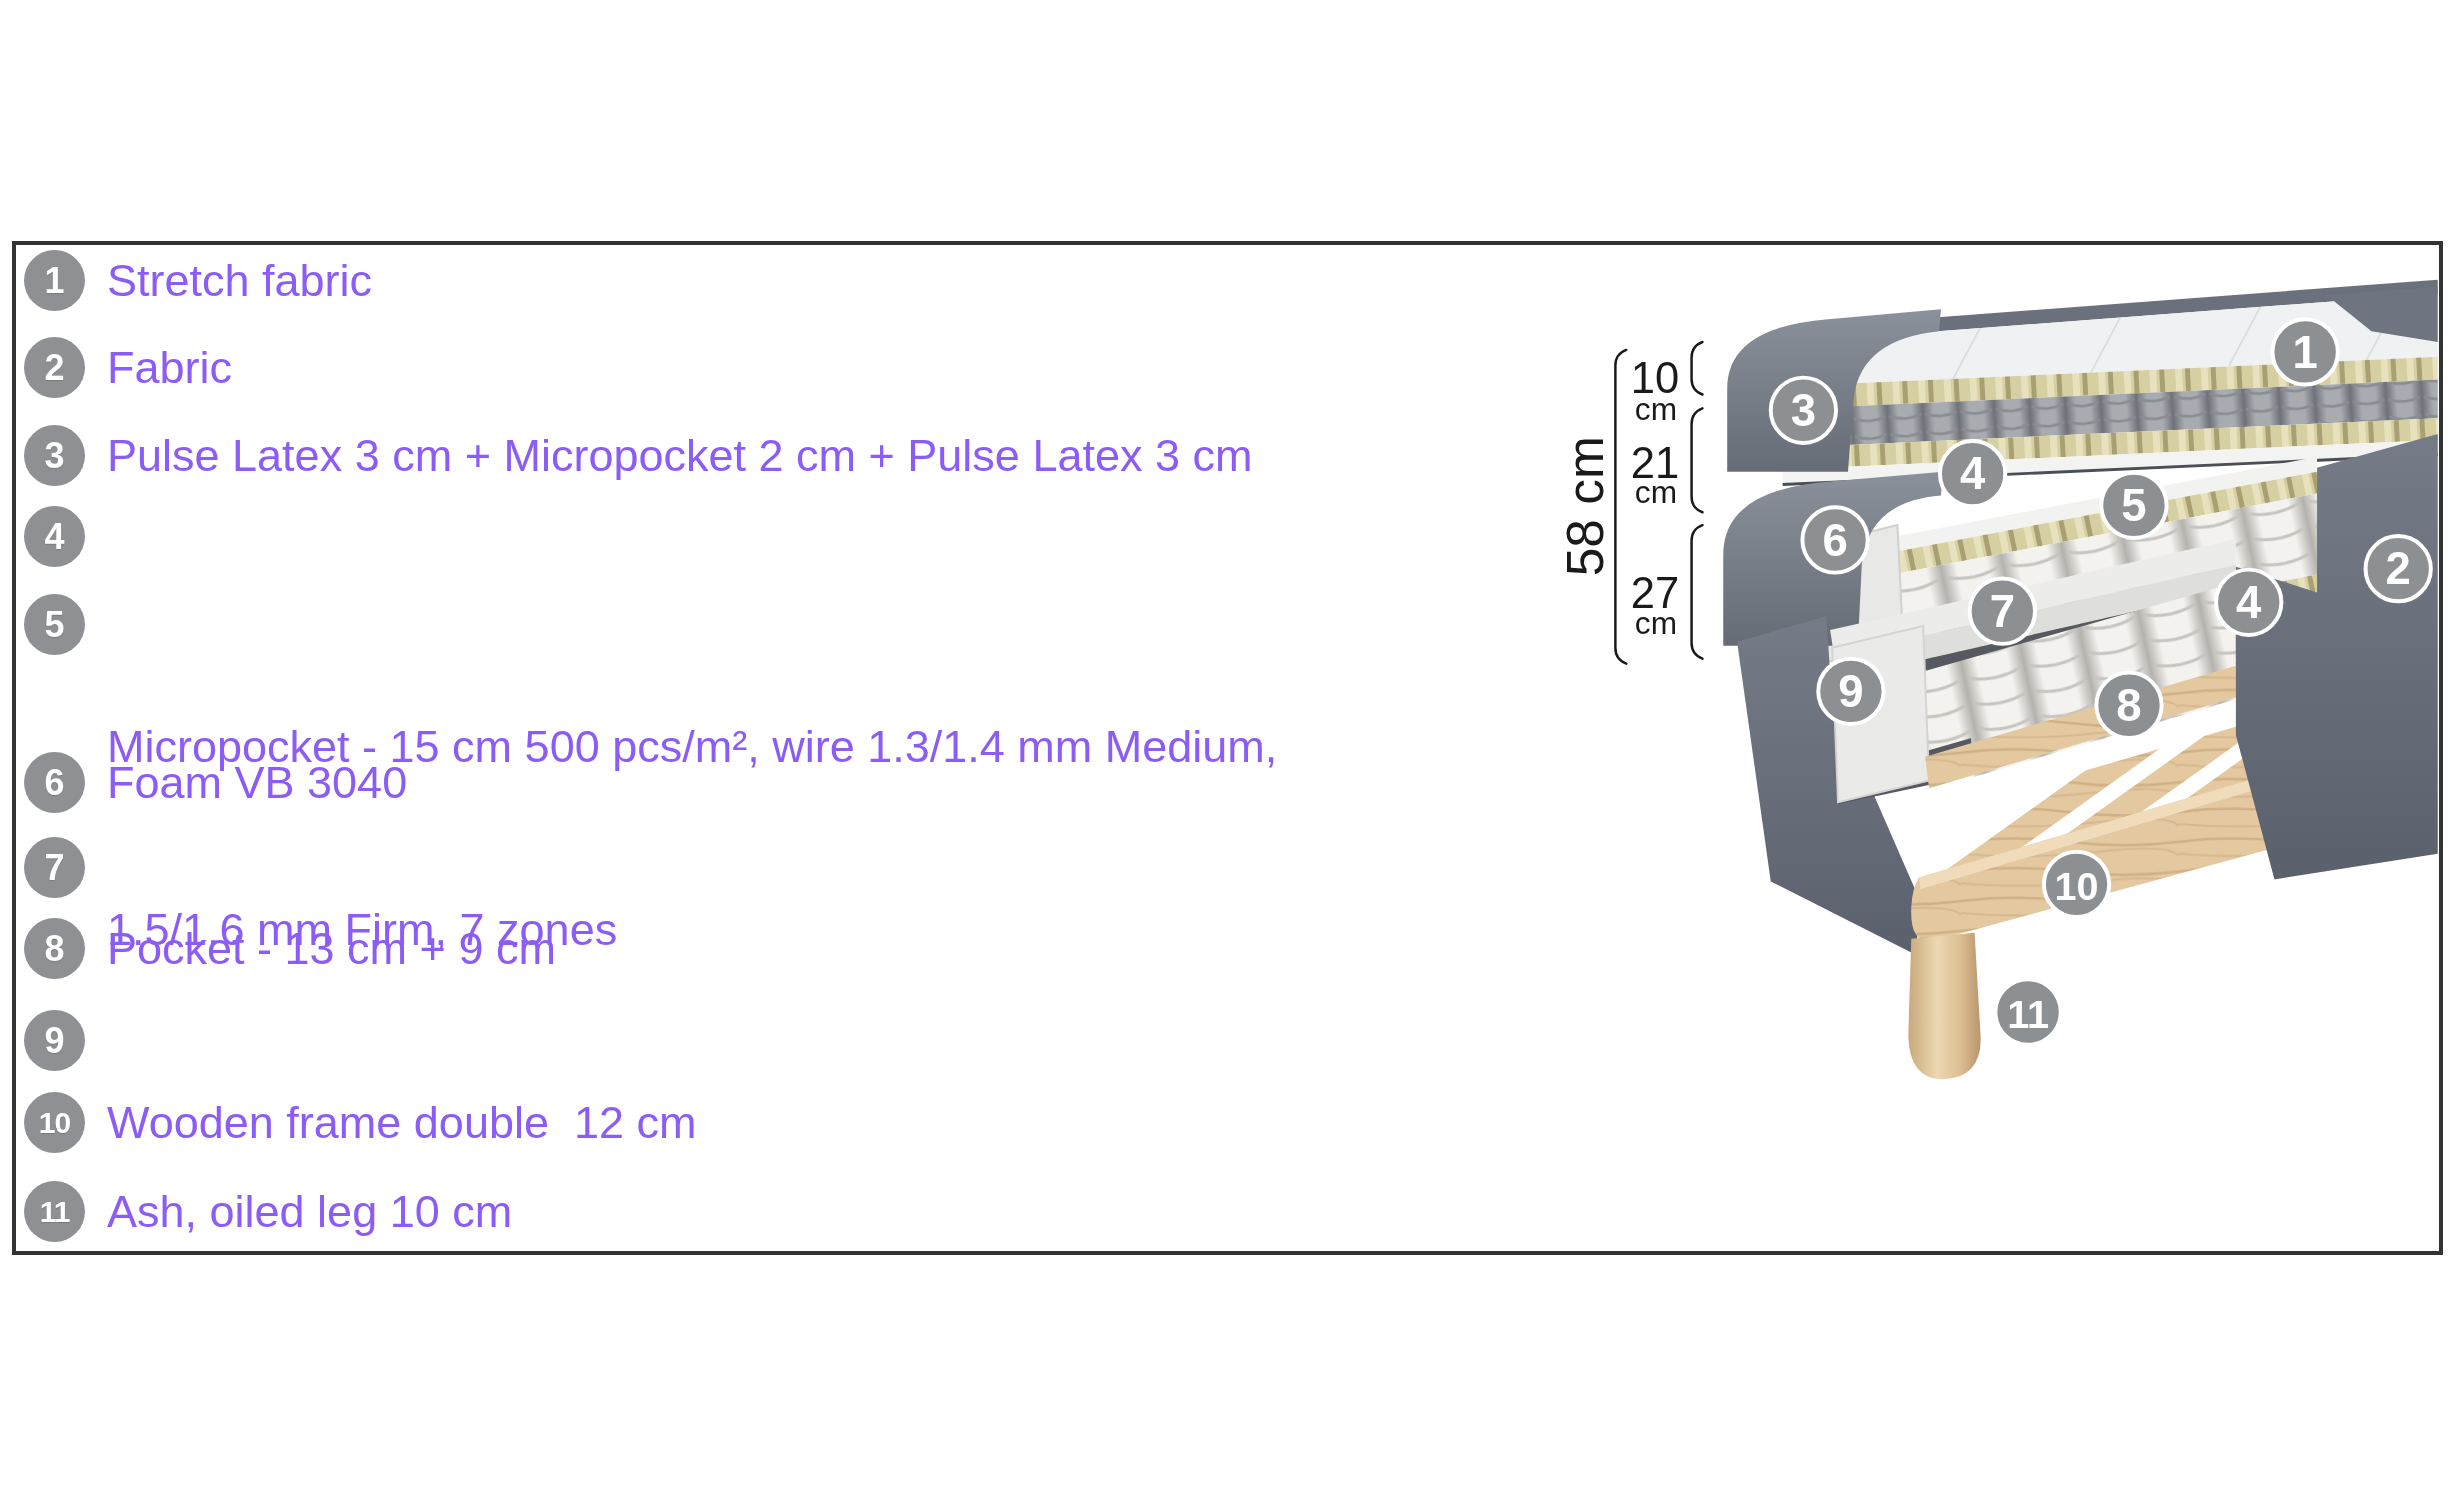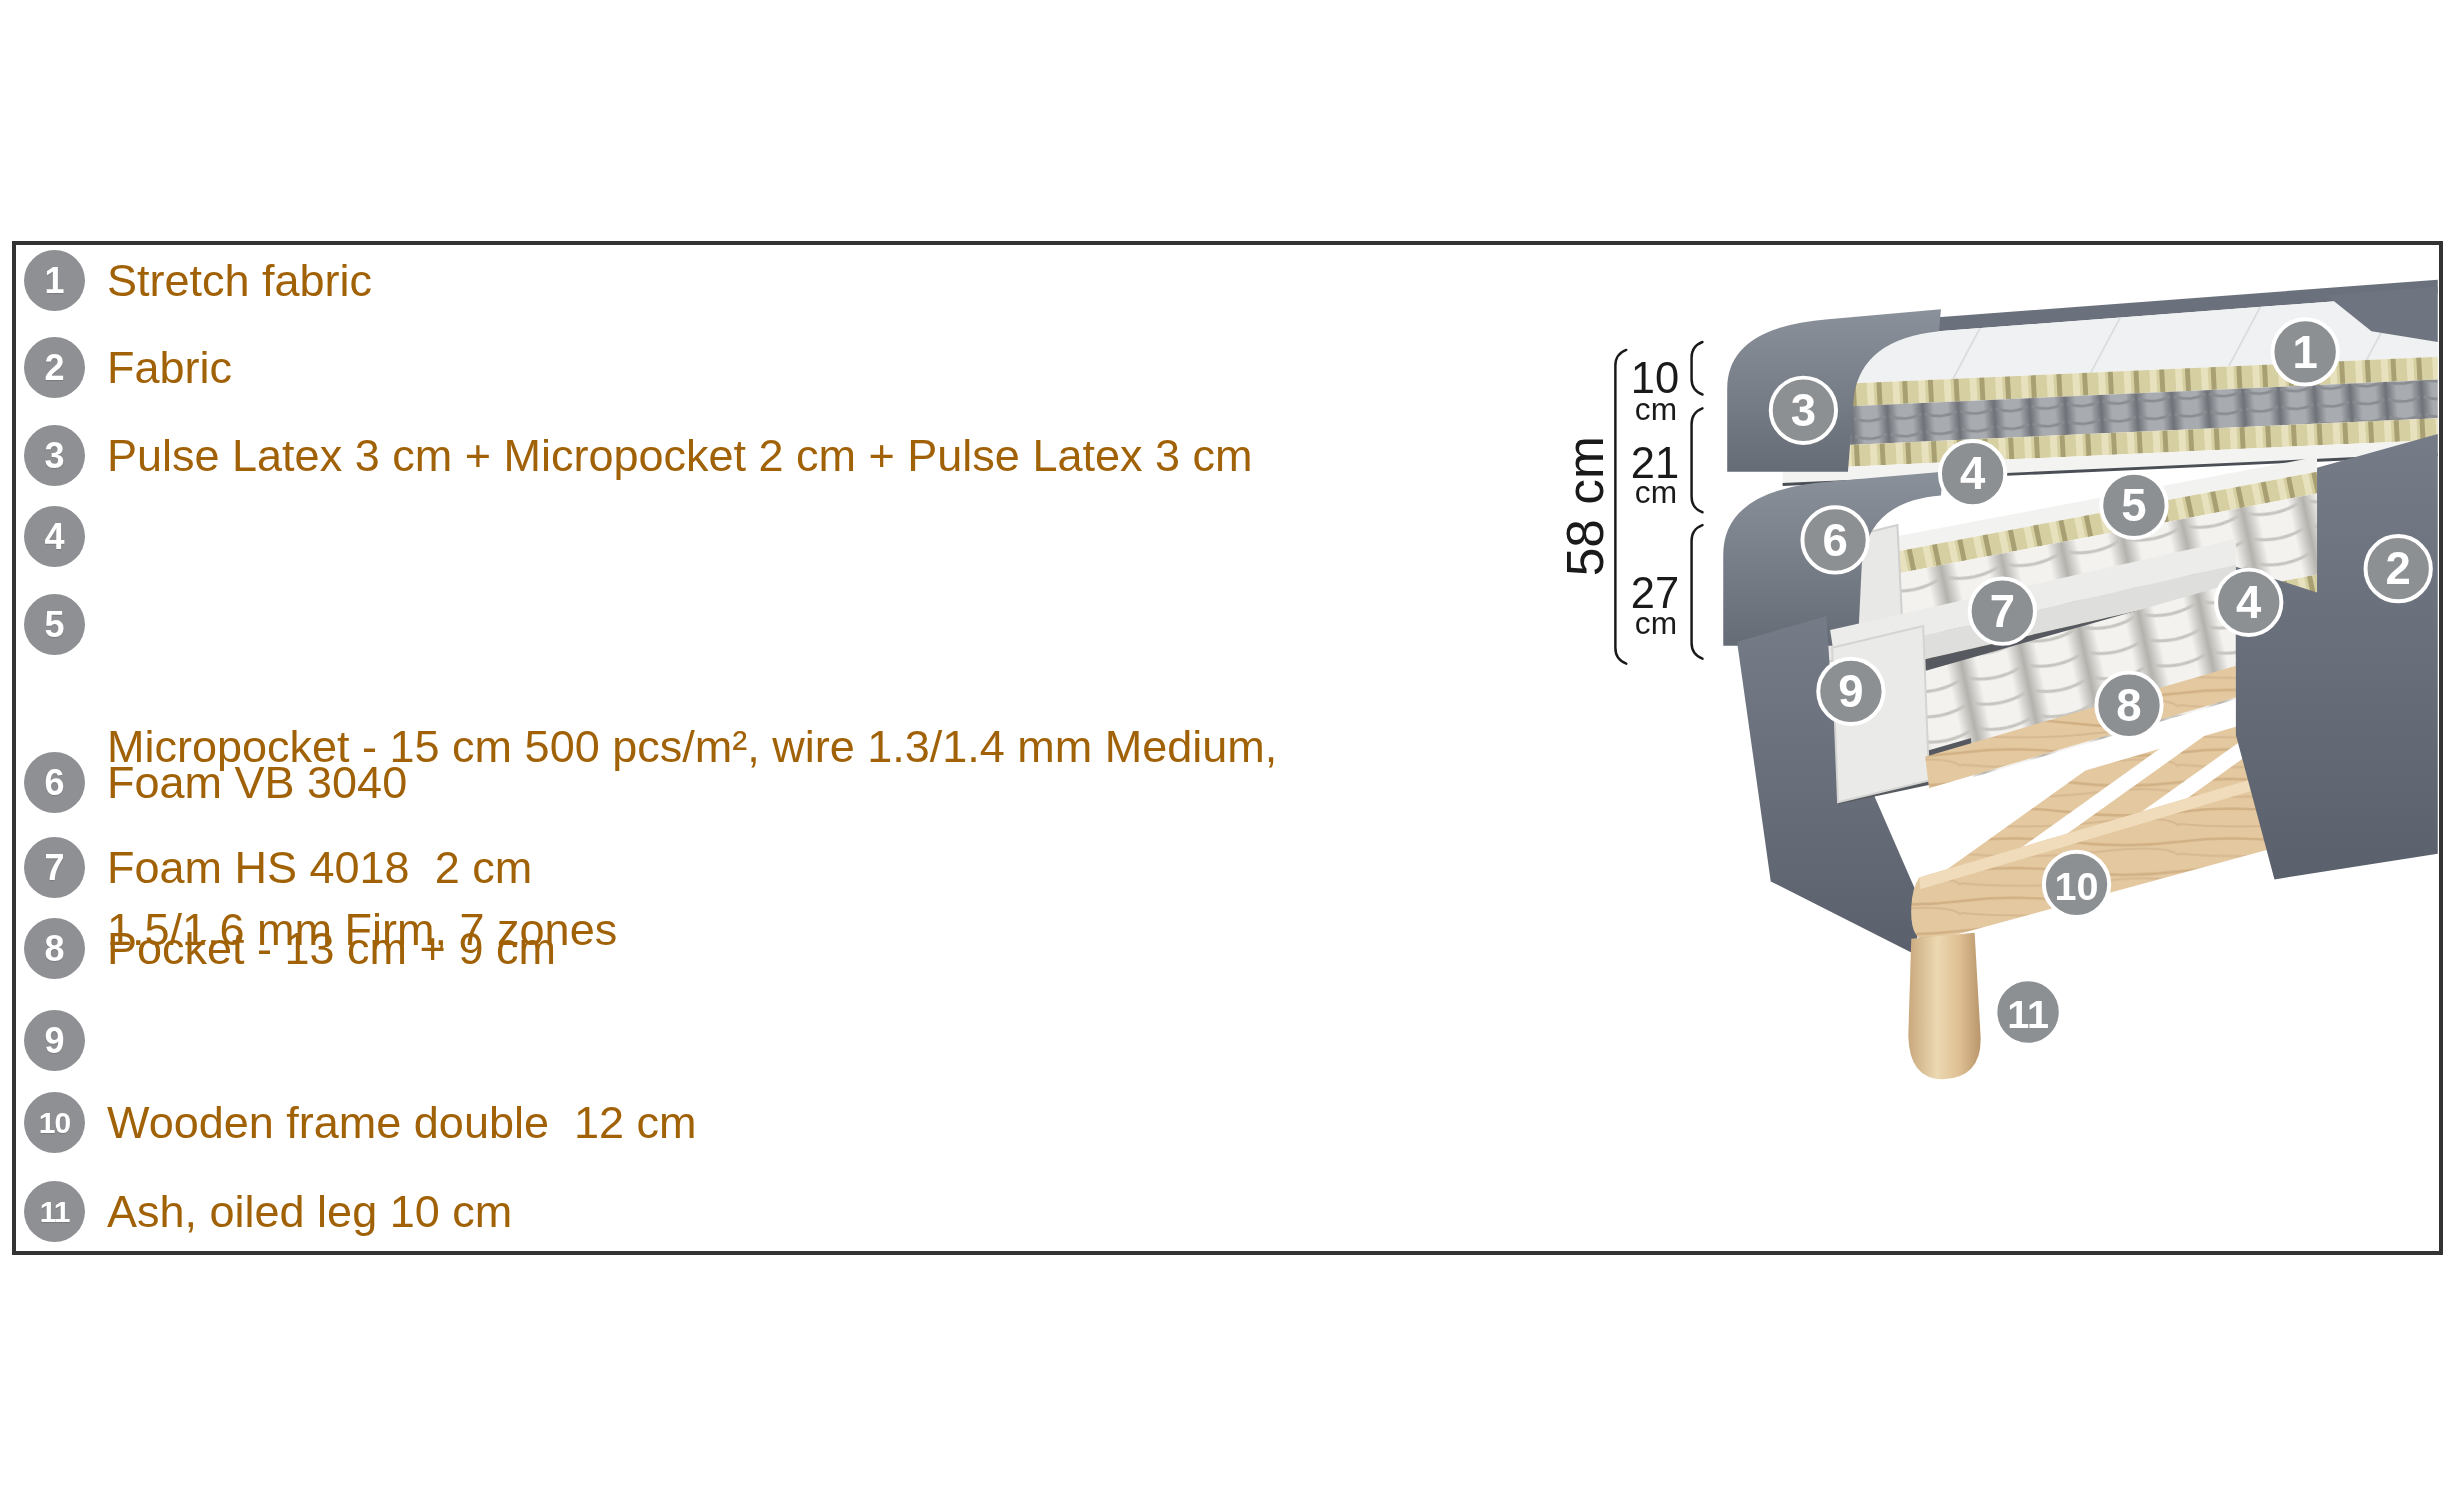--- a/index.html
+++ b/index.html
@@ -13,21 +13,21 @@
   }
   .legend-row{position:absolute;display:flex;align-items:flex-start;}
   .badge{
     width:61px;height:61px;border-radius:50%;background:#8e9094;
     color:#ffffff;font-weight:bold;font-size:36px;
     display:flex;align-items:center;justify-content:center;flex:0 0 61px;
     text-shadow:0 1px 1px rgba(0,0,0,0.15);
   }
   .badge.two{font-size:30px;letter-spacing:-1px;}
   .lbl{
-    margin-left:22px;font-size:45px;line-height:61px;color:#a16207;
+    margin-left:22px;font-size:45px;line-height:61px;color:#8b5cf6;
     white-space:pre-wrap;
   }
   svg text{font-family:"Liberation Sans", sans-serif;fill:#1a1a1a;}
   .dimnum{font-size:44px;}
   .dimunit{font-size:32px;}
   .dimtotal{font-size:52px;}
   .callout-num{font-size:46px;font-weight:bold;fill:#ffffff;}
 </style>
 </head>
 <body>
@@ -55,21 +55,20 @@
     <div>Micropocket - 15 cm 500 pcs/m², wire 1.3/1.4 mm Medium,</div>
     <div>1.5/1.6 mm Firm, 7 zones</div>
   </div>
 </div>
 <div class="legend-row" style="left:24px;top:752px">
   <div class="badge">6</div>
   <div class="lbl">Foam VB 3040</div>
 </div>
 <div class="legend-row" style="left:24px;top:837px">
   <div class="badge">7</div>
-  <div class="lbl">Foam HS 4018  2 cm</div>
 </div>
 <div class="legend-row" style="left:24px;top:918px">
   <div class="badge">8</div>
   <div class="lbl">Pocket - 13 cm + 9 cm</div>
 </div>
 <div class="legend-row" style="left:24px;top:1010px">
   <div class="badge">9</div>
 </div>
 <div class="legend-row" style="left:24px;top:1092px">
   <div class="badge two">10</div>

